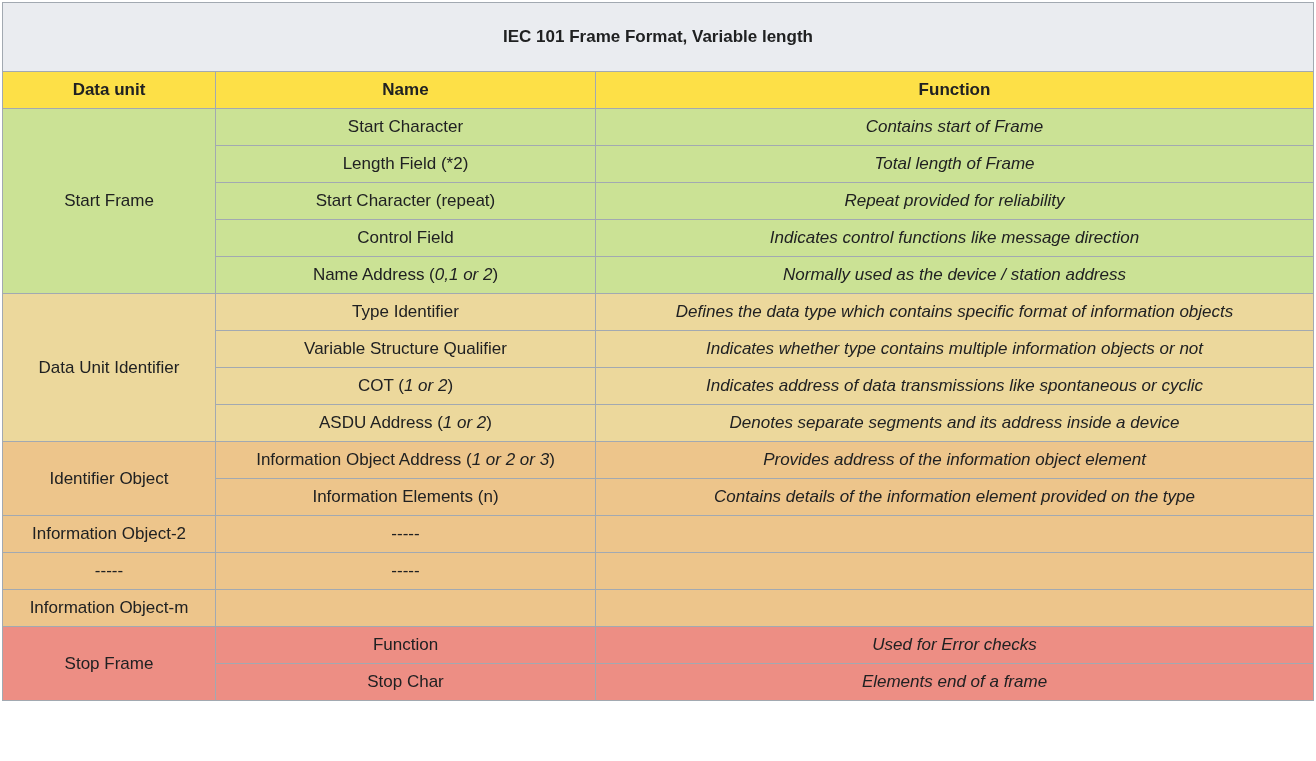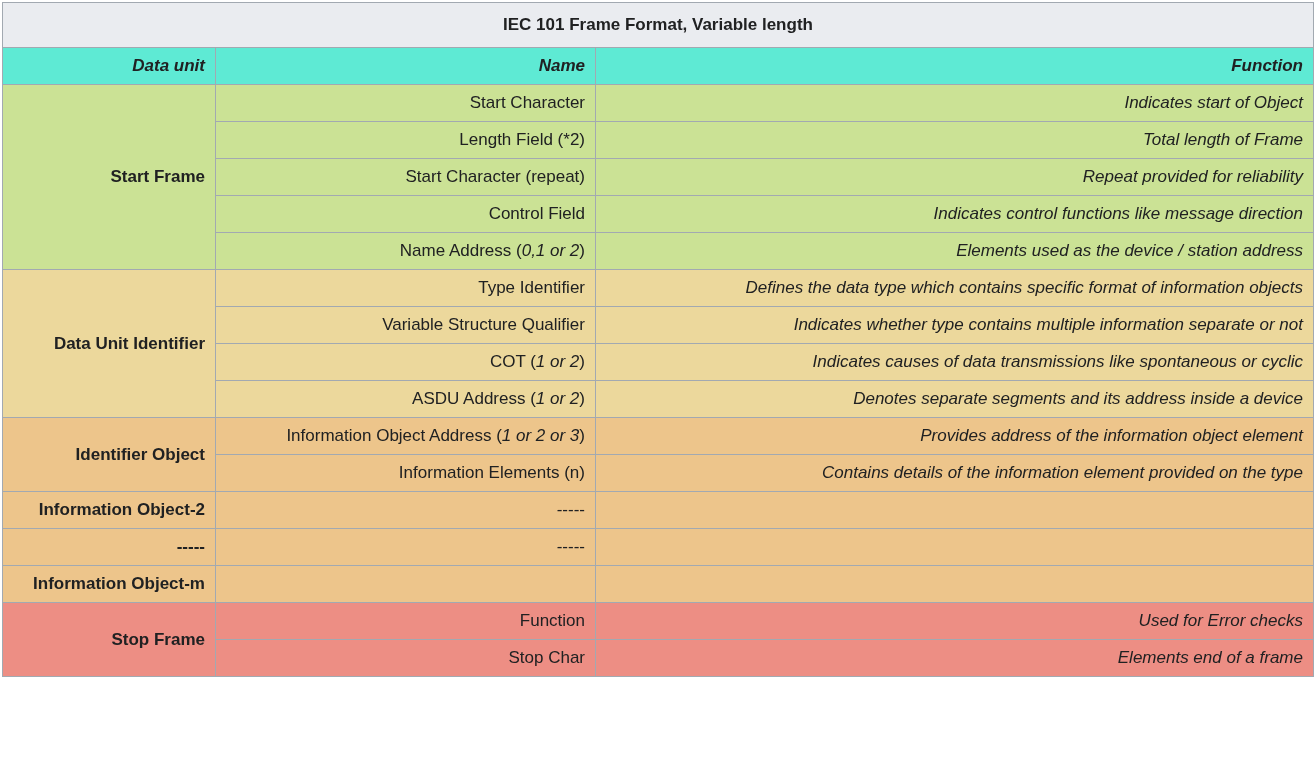--- a/index.html
+++ b/index.html
@@ -15,40 +15,39 @@
       color: #202122;
     }
     table {
       border-collapse: collapse;
       width: 1312px;
       background: #f8f9fa;
     }
     th, td {
       border: 1px solid #a2a9b1;
       padding: 8px 10px;
-      text-align: right;
+      text-align: center;
       vertical-align: middle;
     }
     th {
-      background: #5eead4;
+      background: #fde047;
       font-weight: bold;
-      text-align: right;
-      font-style: italic;
+      text-align: center;
     }
     caption {
       caption-side: top;
       font-weight: bold;
       text-align: center;
-      padding: 12px 10px;
+      padding: 24px 10px;
       border: 1px solid #a2a9b1;
       border-bottom: none;
       background: #eaecf0;
     }
     td.data-unit {
-      font-weight: bold;
+      font-weight: normal;
     }
     td.function {
       font-style: italic;
     }
     .bg-start  { background: #cbe295; }
     .bg-dui    { background: #ecd89c; }
     .bg-info   { background: #edc58b; }
     .bg-stop   { background: #ed8e84; }
     .param-detail { font-style: italic; }
     .col-dataunit { width: 213px; }
@@ -69,51 +68,51 @@
       <th>Data unit</th>
       <th>Name</th>
       <th>Function</th>
     </tr>
   </thead>
   <tbody>
 
     <tr class="bg-start">
       <td rowspan="5" class="data-unit">Start Frame</td>
       <td><span>Start Character</span></td>
-      <td class="function">Indicates start of Object</td>
+      <td class="function">Contains start of Frame</td>
     </tr>
     <tr class="bg-start">
       <td><span>Length Field (*2)</span></td>
       <td class="function">Total length of Frame</td>
     </tr>
     <tr class="bg-start">
       <td><span>Start Character (repeat)</span></td>
       <td class="function">Repeat provided for reliability</td>
     </tr>
     <tr class="bg-start">
       <td><span>Control Field</span></td>
       <td class="function">Indicates control functions like message direction</td>
     </tr>
     <tr class="bg-start">
       <td><span>Name Address (</span><span class="param-detail">0,1 or 2</span>)</td>
-      <td class="function">Elements used as the device / station address</td>
+      <td class="function">Normally used as the device / station address</td>
     </tr>
 
     <tr class="bg-dui">
       <td rowspan="4" class="data-unit">Data Unit Identifier</td>
       <td><span>Type Identifier</span></td>
       <td class="function">Defines the data type which contains specific format of information objects</td>
     </tr>
     <tr class="bg-dui">
       <td><span>Variable Structure Qualifier</span></td>
-      <td class="function">Indicates whether type contains multiple information separate or not</td>
+      <td class="function">Indicates whether type contains multiple information objects or not</td>
     </tr>
     <tr class="bg-dui">
       <td><span>COT (</span><span class="param-detail">1 or 2</span>)</td>
-      <td class="function">Indicates causes of data transmissions like spontaneous or cyclic</td>
+      <td class="function">Indicates address of data transmissions like spontaneous or cyclic</td>
     </tr>
     <tr class="bg-dui">
       <td><span>ASDU Address (</span><span class="param-detail">1 or 2</span>)</td>
       <td class="function">Denotes separate segments and its address inside a device</td>
     </tr>
 
     <tr class="bg-info">
       <td rowspan="2" class="data-unit">Identifier Object</td>
       <td><span>Information Object Address (</span><span class="param-detail">1 or 2 or 3</span>)</td>
       <td class="function">Provides address of the information object element</td>

